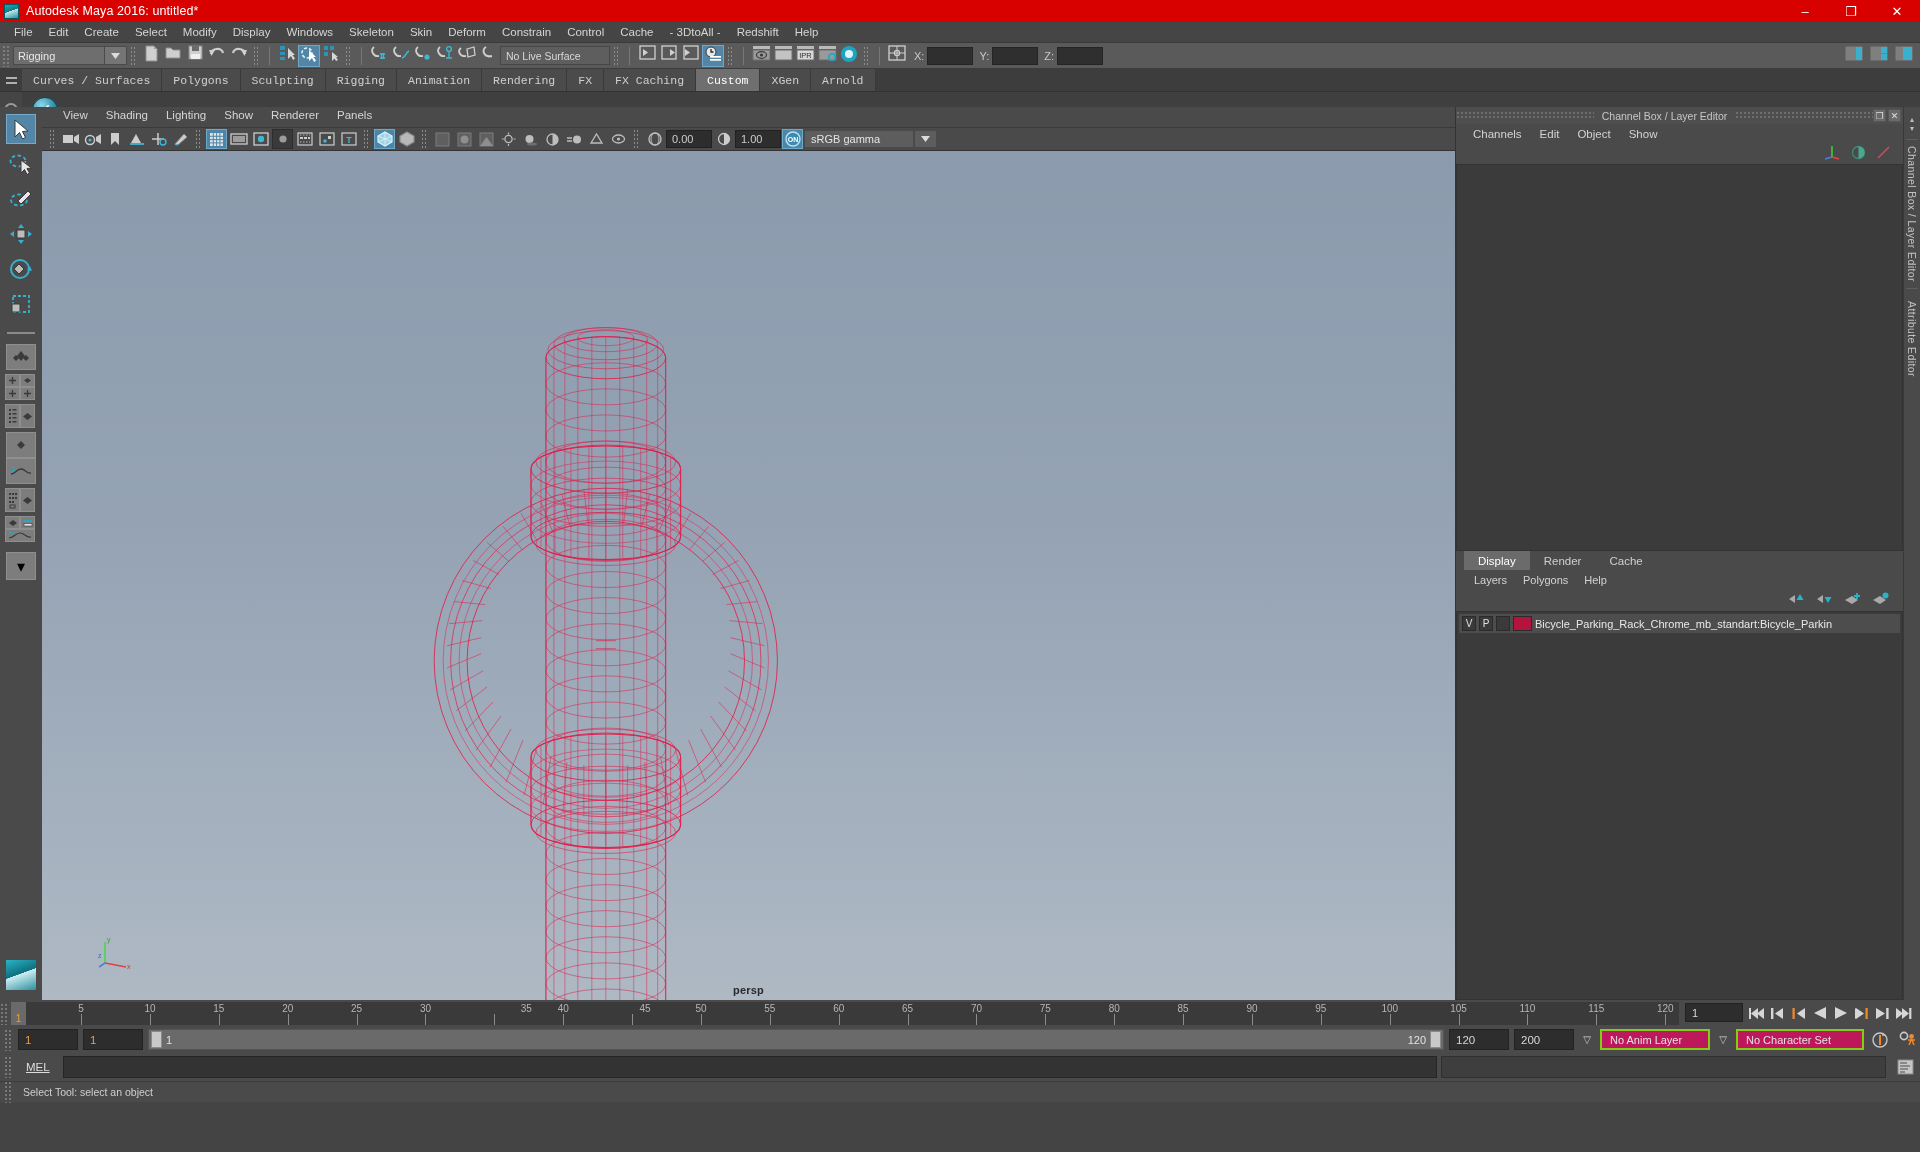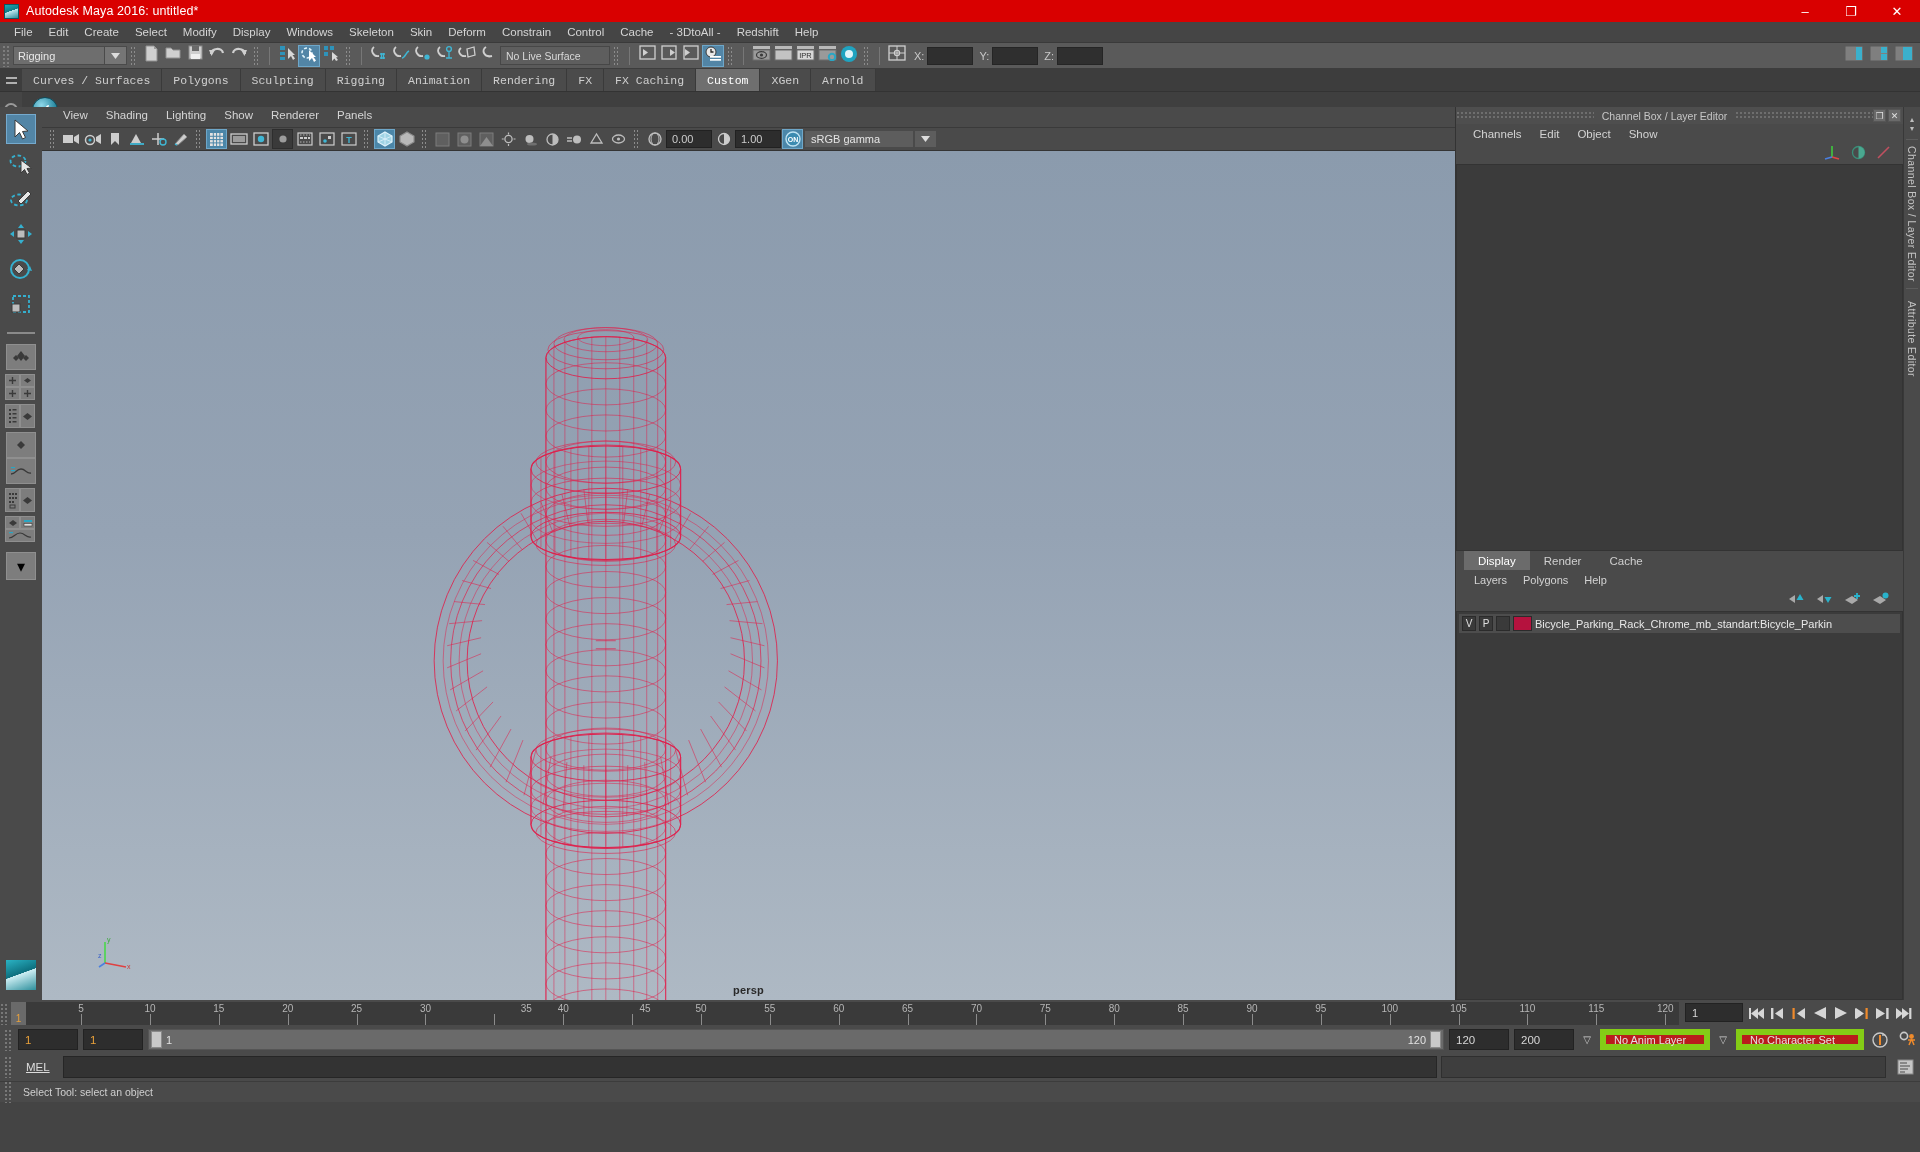--- a/index.html
+++ b/index.html
@@ -189,21 +189,21 @@
 
   .rangerow{height:27px;background:#4a4a4a;display:flex;align-items:center;padding-left:4px;gap:5px;}
   .rfield{width:60px;height:21px;background:#2d2d2d;border:1px solid #222;display:flex;align-items:center;
     padding-left:6px;color:#e9a13a;font-size:11.5px;flex:none;}
   .rfield.gray{color:#d6d6d6;}
   .rangebar{flex:1;height:21px;background:#6a6a6a;border:1px solid #555;display:flex;align-items:center;
     justify-content:space-between;padding:0 2px;position:relative;min-width:0;}
   .rangehandle{width:11px;height:17px;background:#c9c9c9;border:1px solid #8a8a8a;flex:none;}
   .rangebar .lo{color:#e2e2e2;font-size:11px;margin-left:4px;}
   .rangebar .hi{color:#e2e2e2;font-size:11px;margin-right:4px;margin-left:auto;}
-  .dropfield{height:21px;background:#b91c1c;border:6px solid #84cc16;color:#e2e2e2;font-size:11px;
+  .dropfield{height:21px;background:#be185d;border:2px solid #84cc16;color:#e2e2e2;font-size:11px;
     display:flex;align-items:center;padding:0 8px;flex:none;}
   .dcaret{width:16px;display:flex;align-items:center;justify-content:center;flex:none;}
 
   .melrow{height:28px;background:#4a4a4a;display:flex;align-items:center;padding-left:4px;gap:4px;}
   .mel-label{color:#dcdcdc;font-size:11.5px;padding:0 9px;text-decoration:underline;}
   .mel-input{flex:1;height:22px;background:#333333;border:1px solid #262626;min-width:0;}
   .mel-out{width:445px;height:22px;background:#3e3e3e;border:1px solid #2f2f2f;flex:none;margin-right:4px;}
   .statusbar{height:21px;background:#4a4a4a;display:flex;align-items:center;padding-left:4px;border-top:1px solid #3c3c3c;}
   .status-text{color:#cfcfcf;font-size:10.5px;padding-left:10px;}
 </style>

